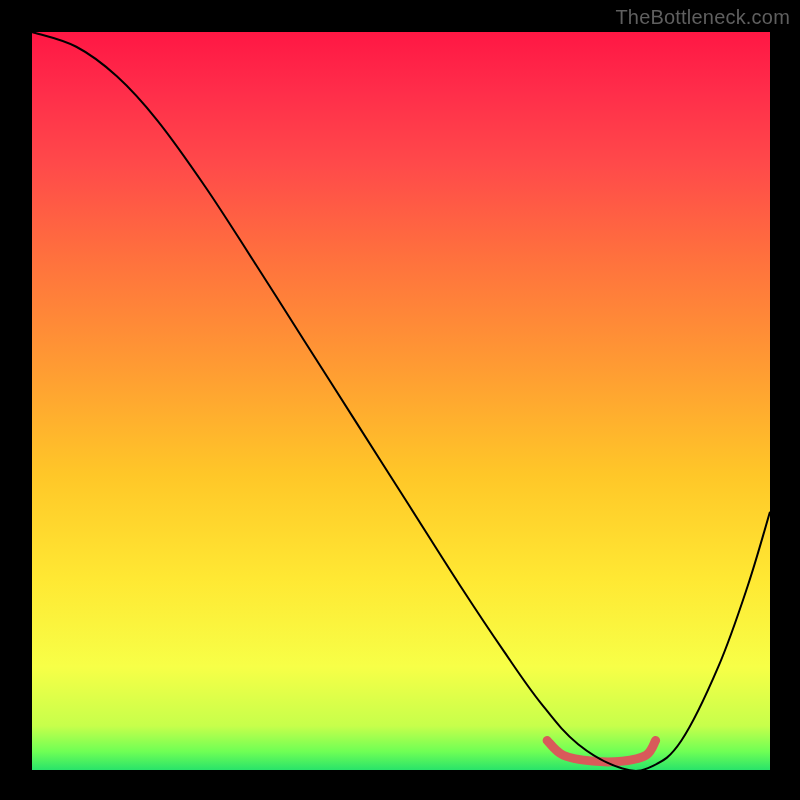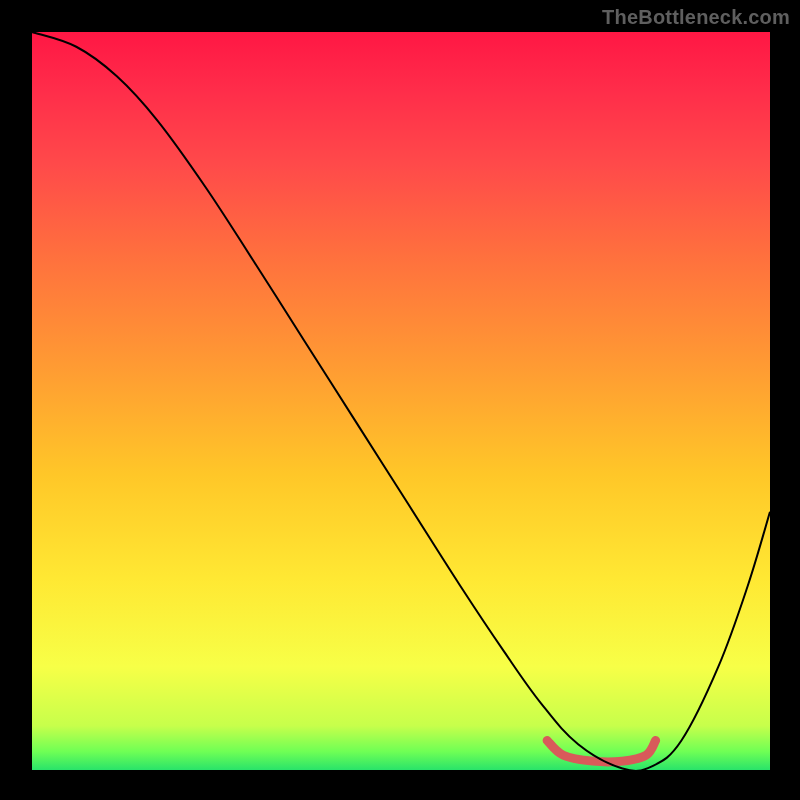--- a/index.html
+++ b/index.html
@@ -15,21 +15,21 @@
     position: relative;
     width: 800px;
     height: 800px;
   }
   .watermark {
     position: absolute;
     top: 6px;
     right: 10px;
     color: #5f5f5f;
     font-size: 20px;
-    font-weight: 700;
+    font-weight: 400;
     letter-spacing: 0.2px;
     z-index: 3;
   }
   svg {
     position: absolute;
     top: 0;
     left: 0;
   }
   .curve {
     fill: none;

